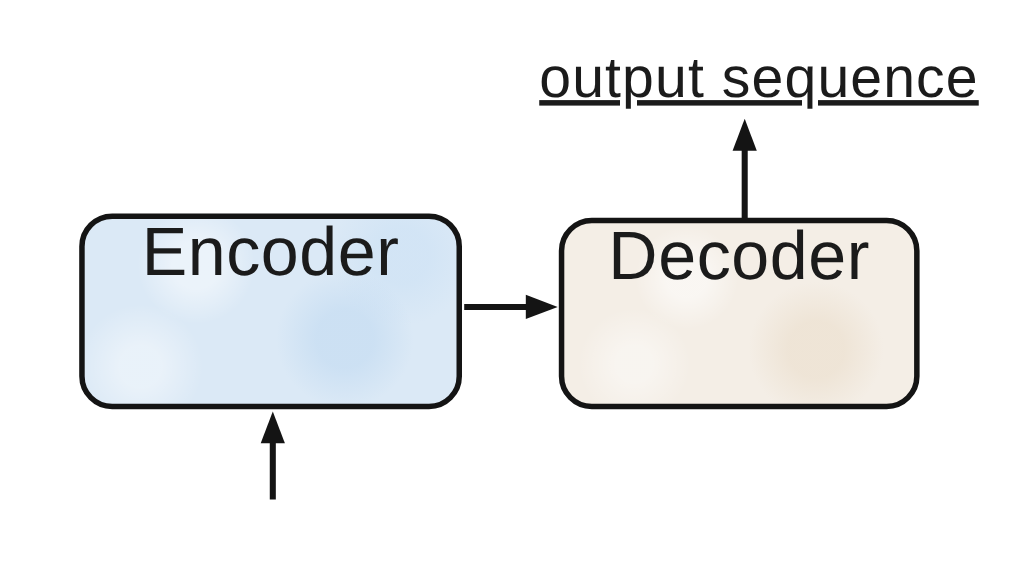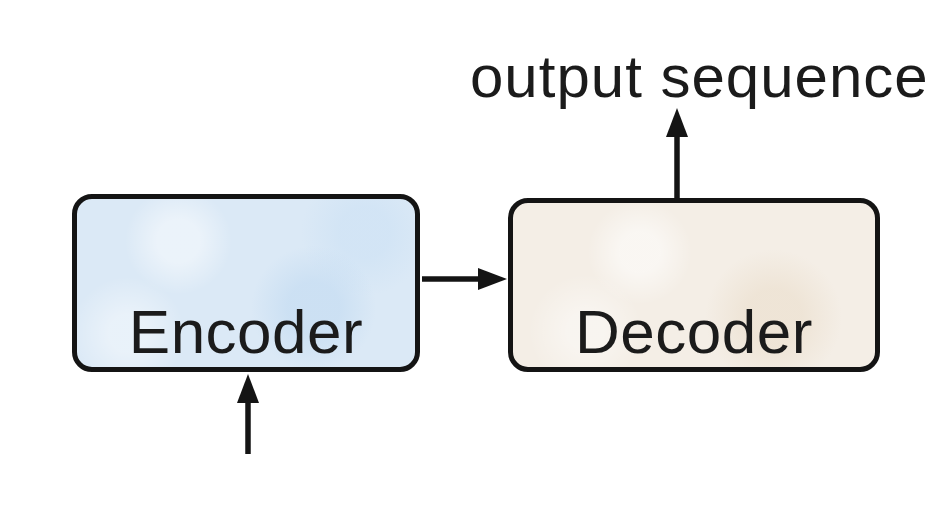--- a/index.html
+++ b/index.html
@@ -12,59 +12,60 @@
     width: 926px;
     height: 526px;
     background: #ffffff;
     overflow: hidden;
     font-family: "Liberation Sans", sans-serif;
   }
   .node {
     position: absolute;
     box-sizing: border-box;
     border: 5px solid #141414;
-    border-radius: 20px;
+    border-radius: 30px;
     display: flex;
-    align-items: flex-end;
+    align-items: flex-start;
     justify-content: center;
   }
   .node-encoder {
     left: 72px;
     top: 194px;
     width: 348px;
     height: 178px;
     background-image:
       radial-gradient(circle at 30% 25%, rgba(255,255,255,0.45) 0 8%, rgba(255,255,255,0) 20%),
       radial-gradient(circle at 70% 65%, rgba(186,214,240,0.45) 0 10%, rgba(186,214,240,0) 24%),
       radial-gradient(circle at 15% 80%, rgba(255,255,255,0.4) 0 6%, rgba(255,255,255,0) 18%),
       radial-gradient(circle at 85% 20%, rgba(198,222,244,0.4) 0 8%, rgba(198,222,244,0) 20%);
   }
   .node-decoder {
     left: 508px;
     top: 198px;
-    width: 372px;
+    width: 328px;
     height: 174px;
     background-image:
       radial-gradient(circle at 35% 30%, rgba(255,255,255,0.5) 0 8%, rgba(255,255,255,0) 20%),
       radial-gradient(circle at 72% 70%, rgba(233,219,199,0.5) 0 10%, rgba(233,219,199,0) 24%),
       radial-gradient(circle at 20% 78%, rgba(255,255,255,0.4) 0 6%, rgba(255,255,255,0) 18%);
   }
   .node-label {
     font-size: 62px;
     line-height: 1;
     letter-spacing: 0.5px;
     white-space: nowrap;
     padding-bottom: 4px;
   }
   .flow-label {
     position: absolute;
-    font-size: 60px;
+    font-size: 52px;
     line-height: 1.15;
     white-space: nowrap;
     letter-spacing: 1px;
+    text-decoration: underline;
   }
   .flow-label-output {
     left: 470px;
     top: 42px;
     width: 440px;
     text-align: center;
   }
   .flow-label-input {
     left: 58px;
     top: 456px;

